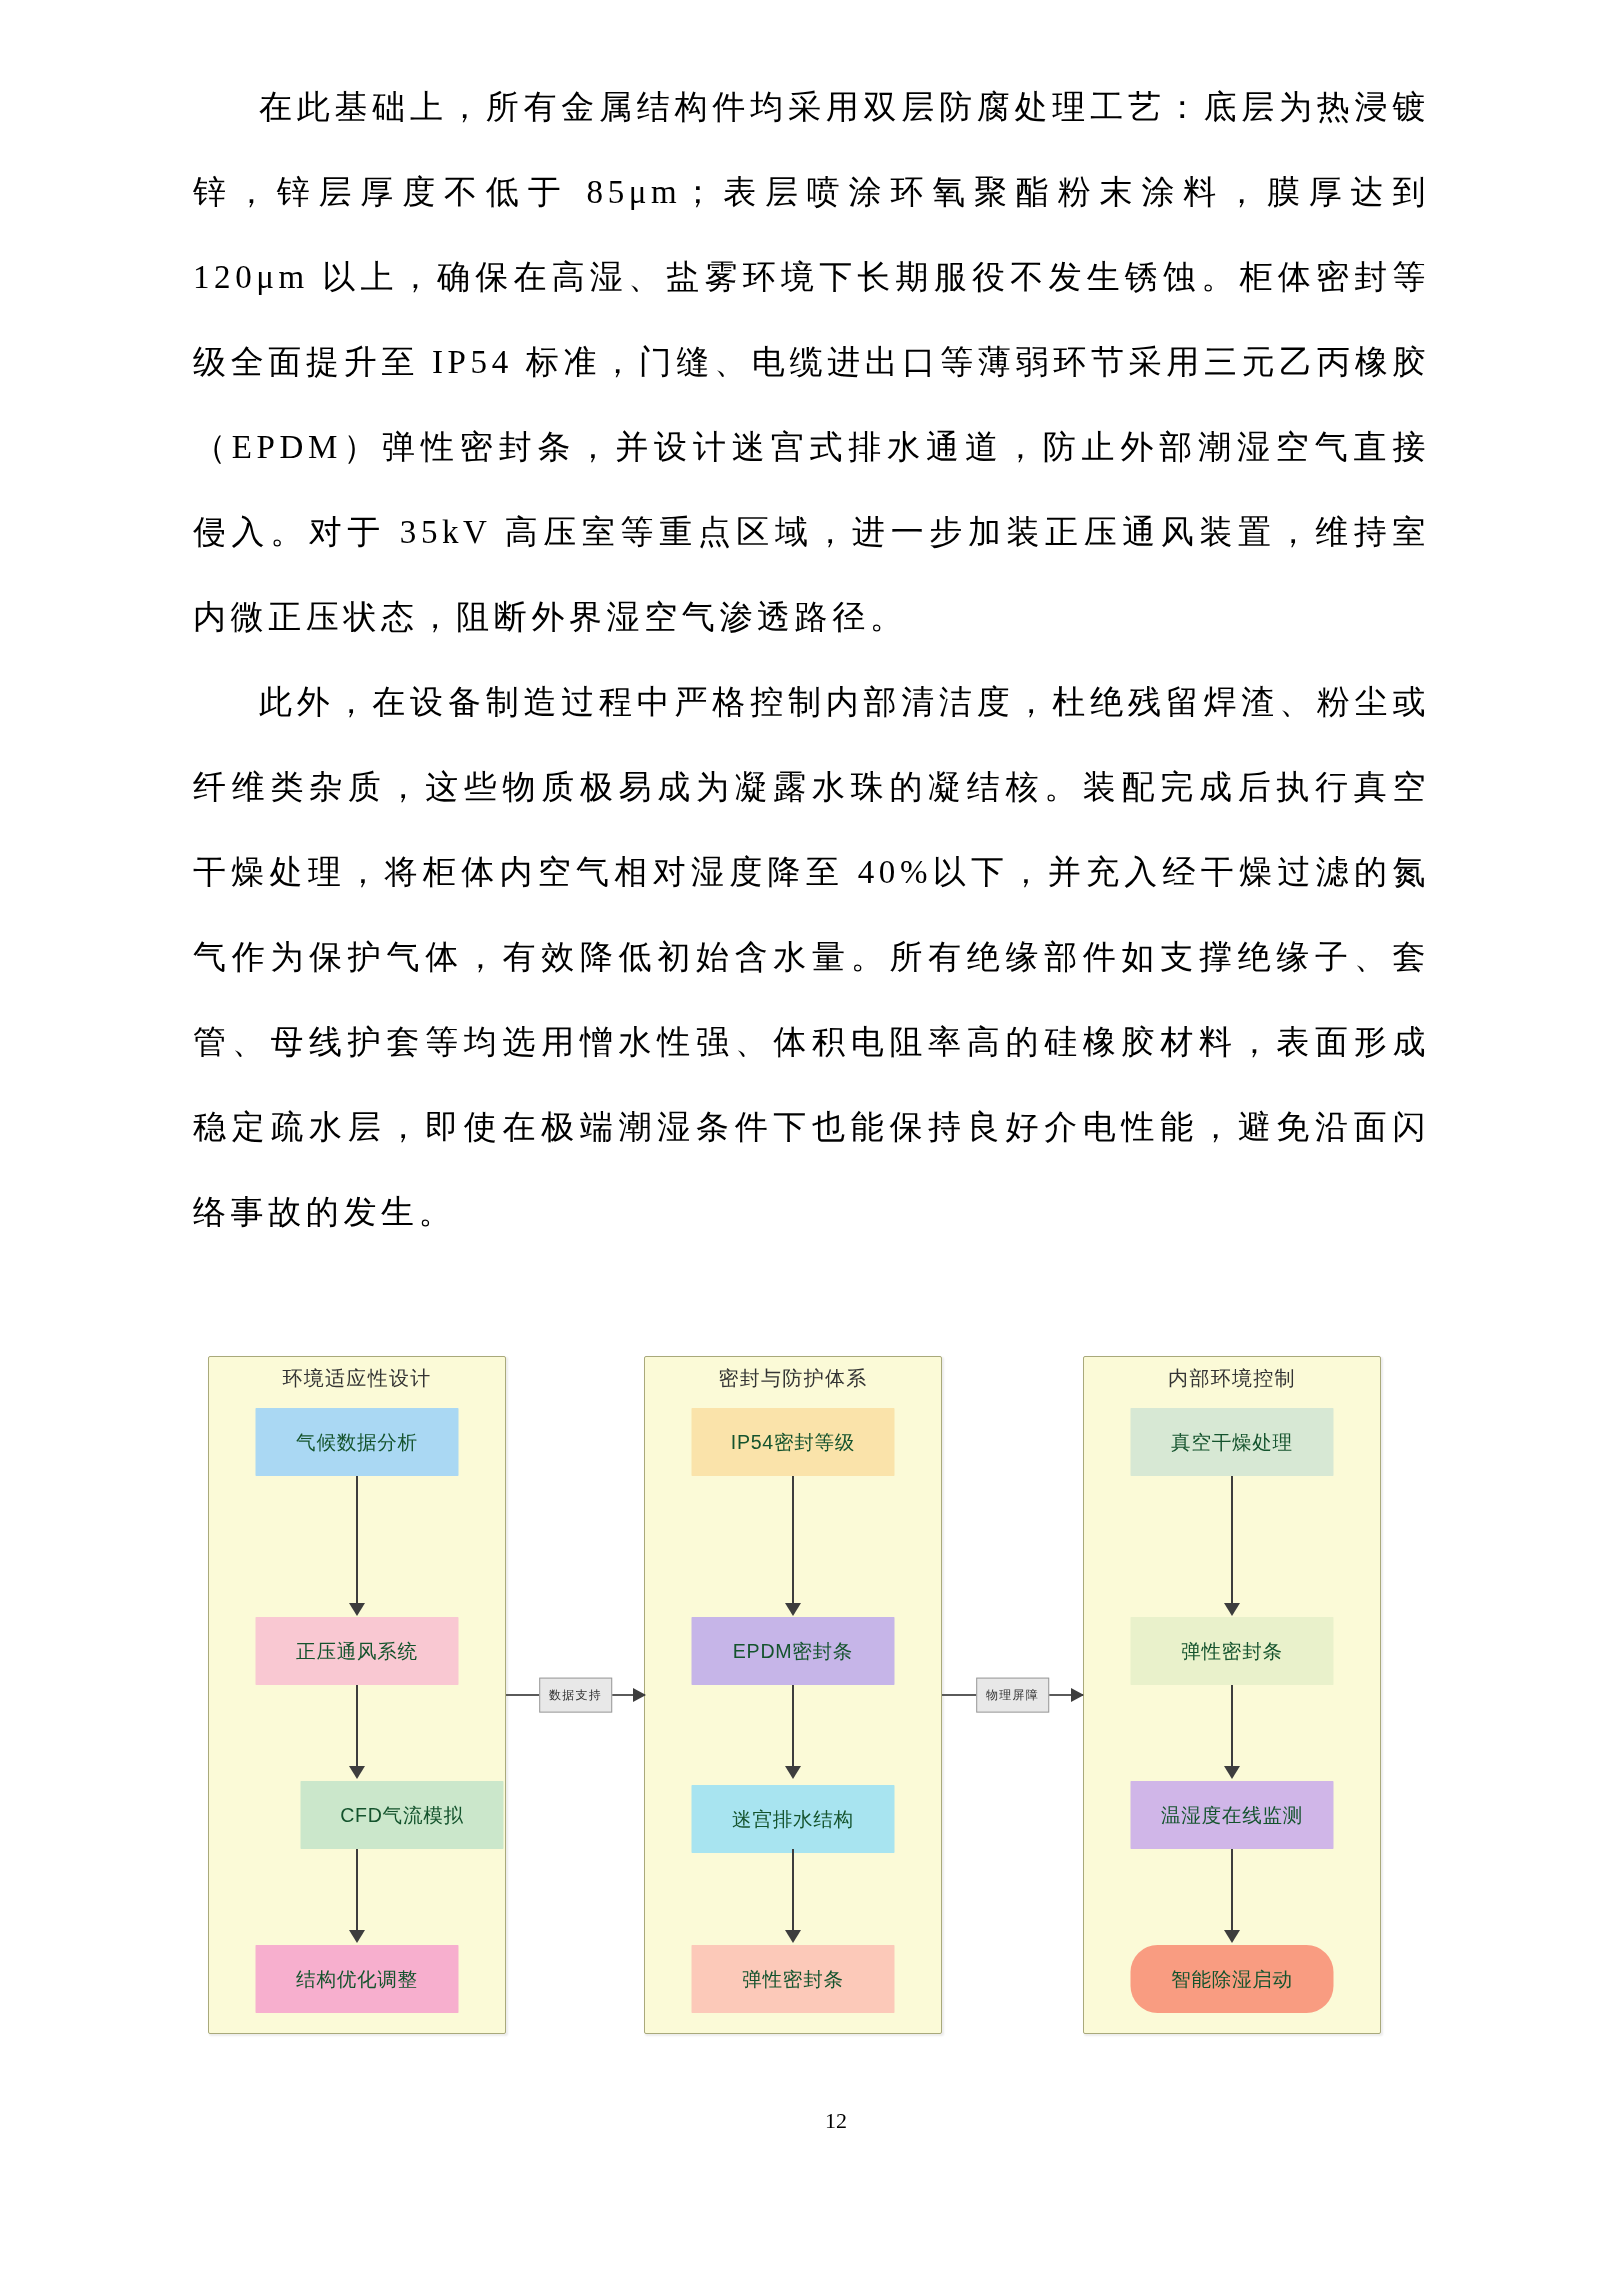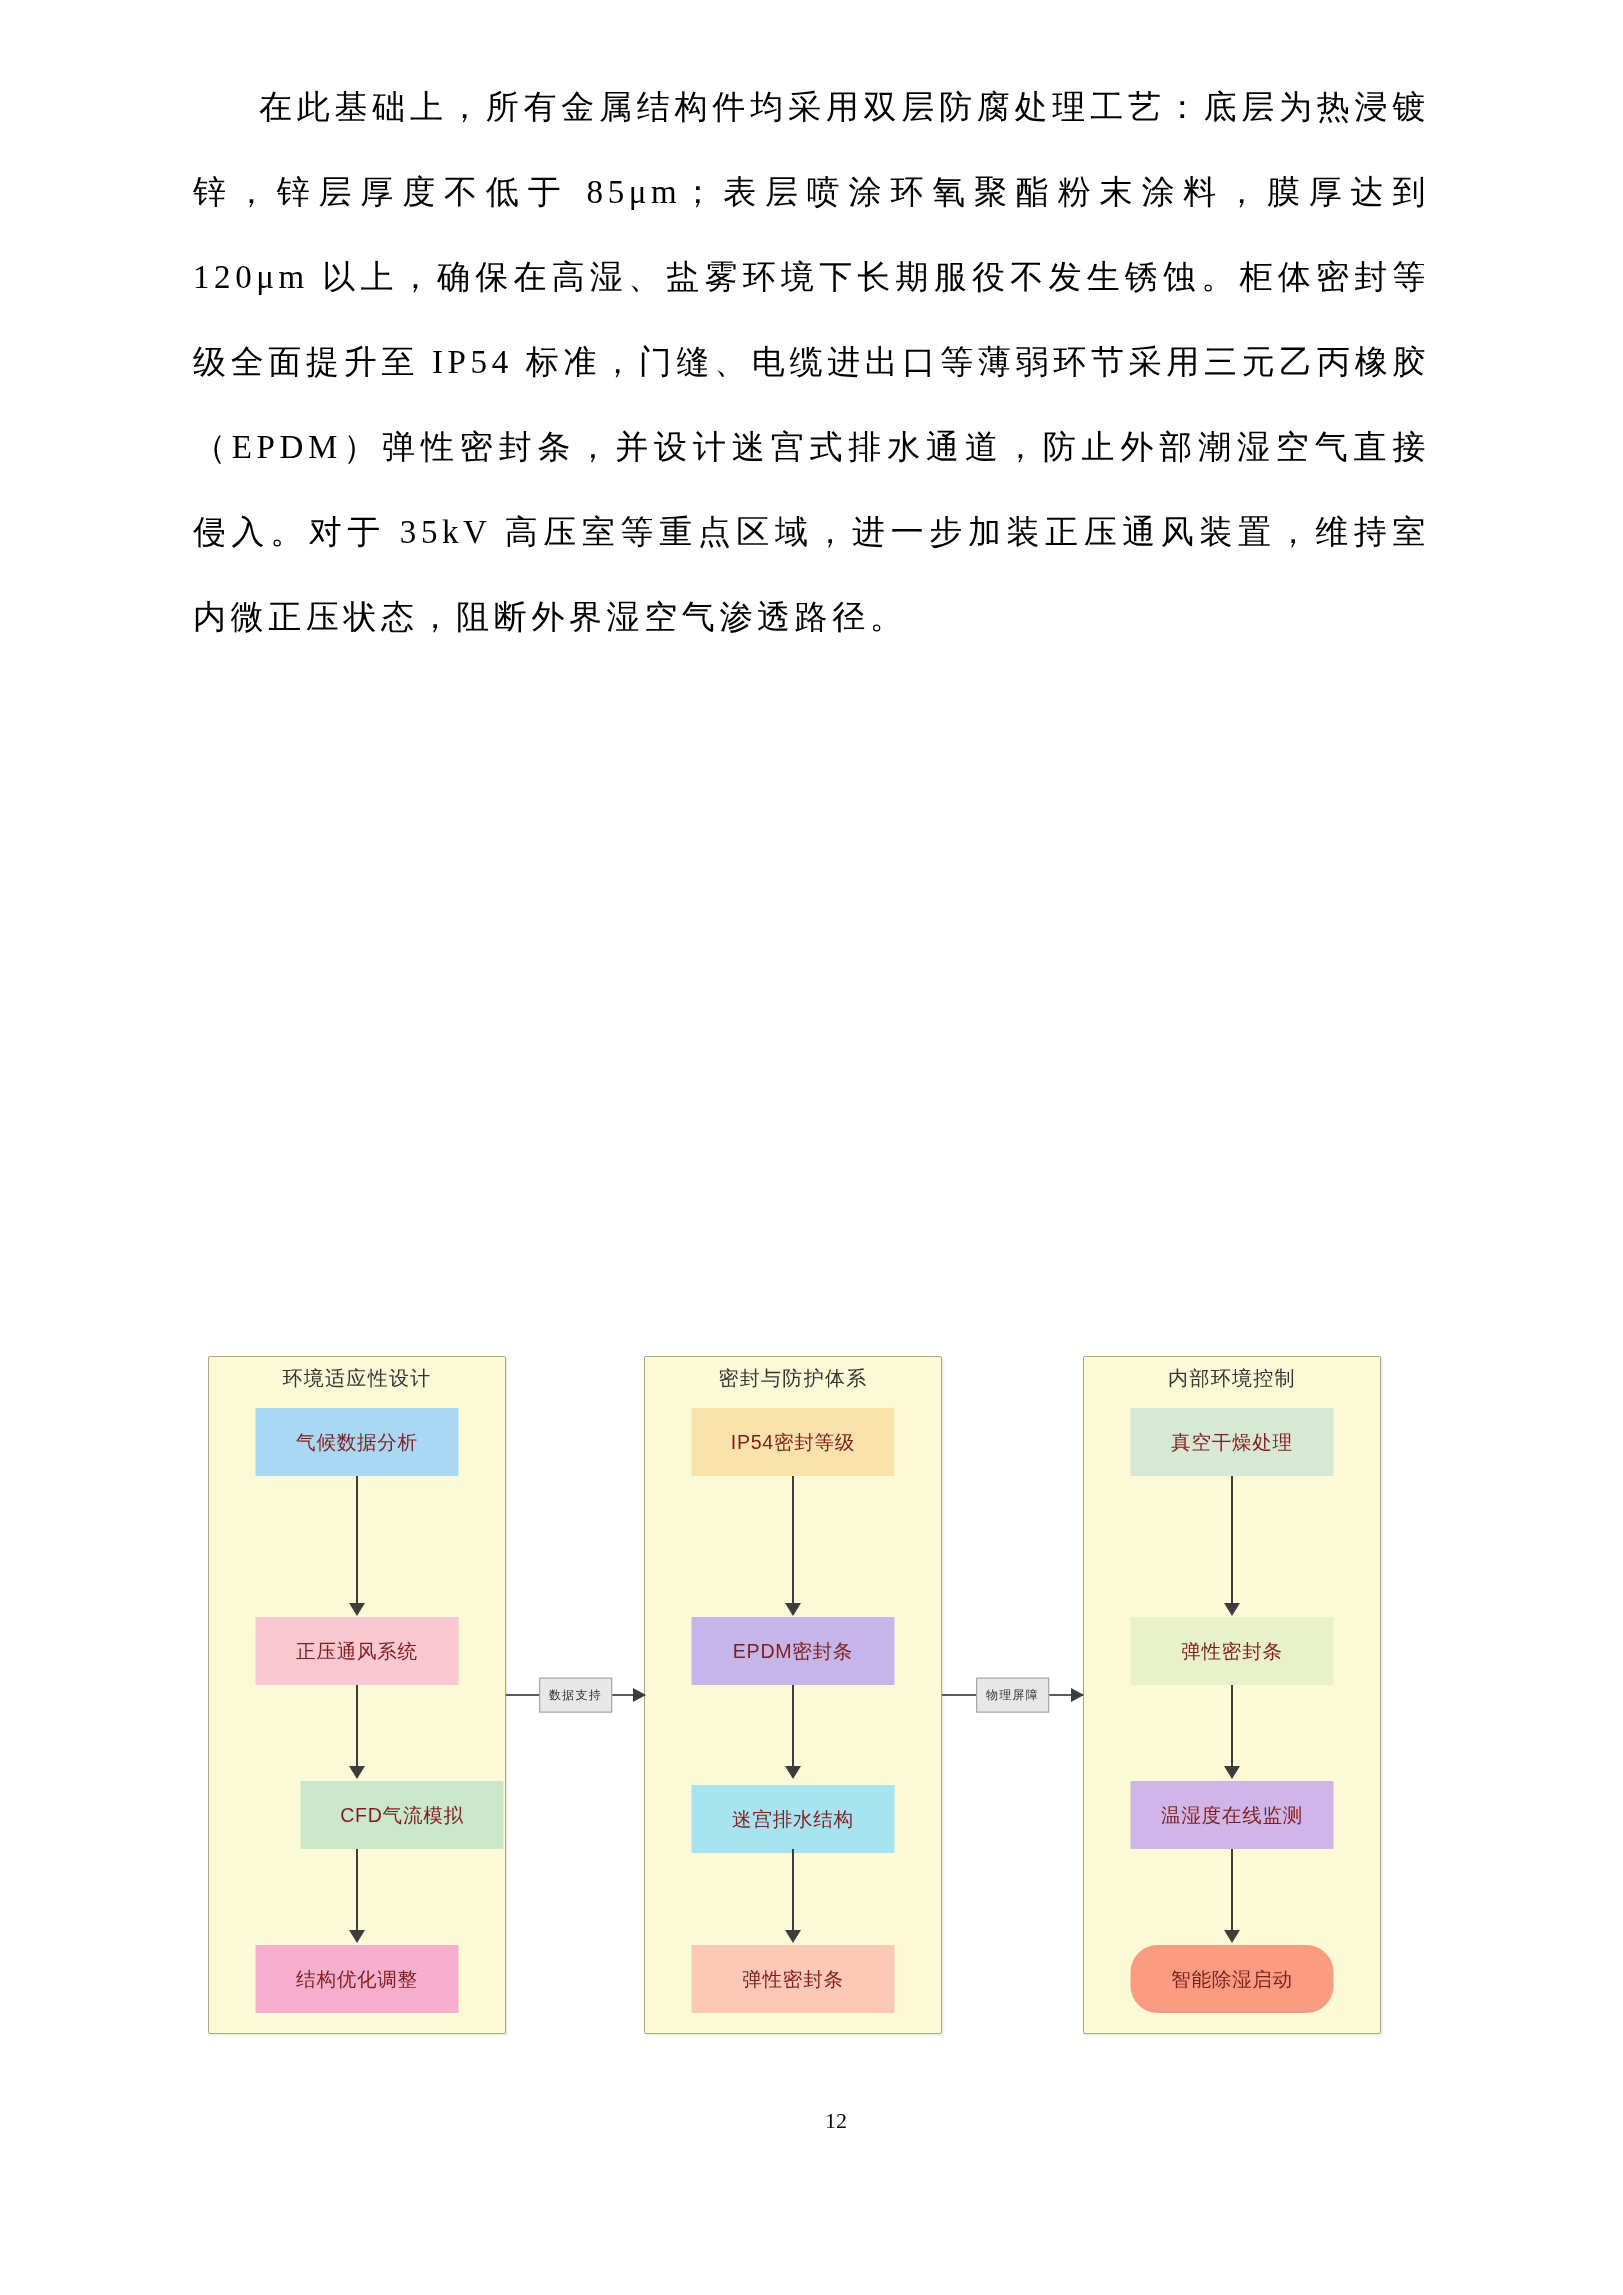--- a/index.html
+++ b/index.html
@@ -56,21 +56,21 @@
   .node {
     position: absolute;
     left: 50%; transform: translateX(-50%);
     height: 68px;
     display: flex; align-items: center; justify-content: center;
     white-space: nowrap;
     padding: 0 27.5px;
     box-sizing: border-box;
     min-width: 203px;
     font-size: 19.6px;
-    color: #7f1d1d;
+    color: #14532d;
     letter-spacing: 0.7px;
     border-radius: 0.7px;
   }
   .varrow {
     position: absolute;
     left: 50%; margin-left: -1.3px;
     width: 2.6px;
     background: #3d3d3d;
   }
   .varrow .head {
@@ -118,20 +118,21 @@
     font-family: "Liberation Serif", "DejaVu Serif", serif;
   }
 </style>
 </head>
 <body>
 
 <div class="page">
 
   <div class="text-block">
     <p class="body-para">在此基础上，所有金属结构件均采用双层防腐处理工艺：底层为热浸镀锌，锌层厚度不低于 85μm；表层喷涂环氧聚酯粉末涂料，膜厚达到 120μm 以上，确保在高湿、盐雾环境下长期服役不发生锈蚀。柜体密封等级全面提升至 IP54 标准，门缝、电缆进出口等薄弱环节采用三元乙丙橡胶（EPDM）弹性密封条，并设计迷宫式排水通道，防止外部潮湿空气直接侵入。对于 35kV 高压室等重点区域，进一步加装正压通风装置，维持室内微正压状态，阻断外界湿空气渗透路径。</p>
+    <p class="body-para">此外，在设备制造过程中严格控制内部清洁度，杜绝残留焊渣、粉尘或纤维类杂质，这些物质极易成为凝露水珠的凝结核。装配完成后执行真空干燥处理，将柜体内空气相对湿度降至 40%以下，并充入经干燥过滤的氮气作为保护气体，有效降低初始含水量。所有绝缘部件如支撑绝缘子、套管、母线护套等均选用憎水性强、体积电阻率高的硅橡胶材料，表面形成稳定疏水层，即使在极端潮湿条件下也能保持良好介电性能，避免沿面闪络事故的发生。</p>
   </div>
 
   <div class="diagram" id="diagram">
       <div class="panel" style="left: 0px; background: rgb(251, 250, 215); border: 1.3px solid rgb(169, 169, 123);">
         <div class="panel-title">环境适应性设计</div>
         <div class="node" style="top: 51px; background: rgb(170, 216, 243);">气候数据分析</div>
         <div class="varrow" style="top: 119px; height: 128px;">
           <div class="head"></div>
         </div>
         <div class="node" style="top: 260px; background: rgb(249, 200, 210);">正压通风系统</div>

